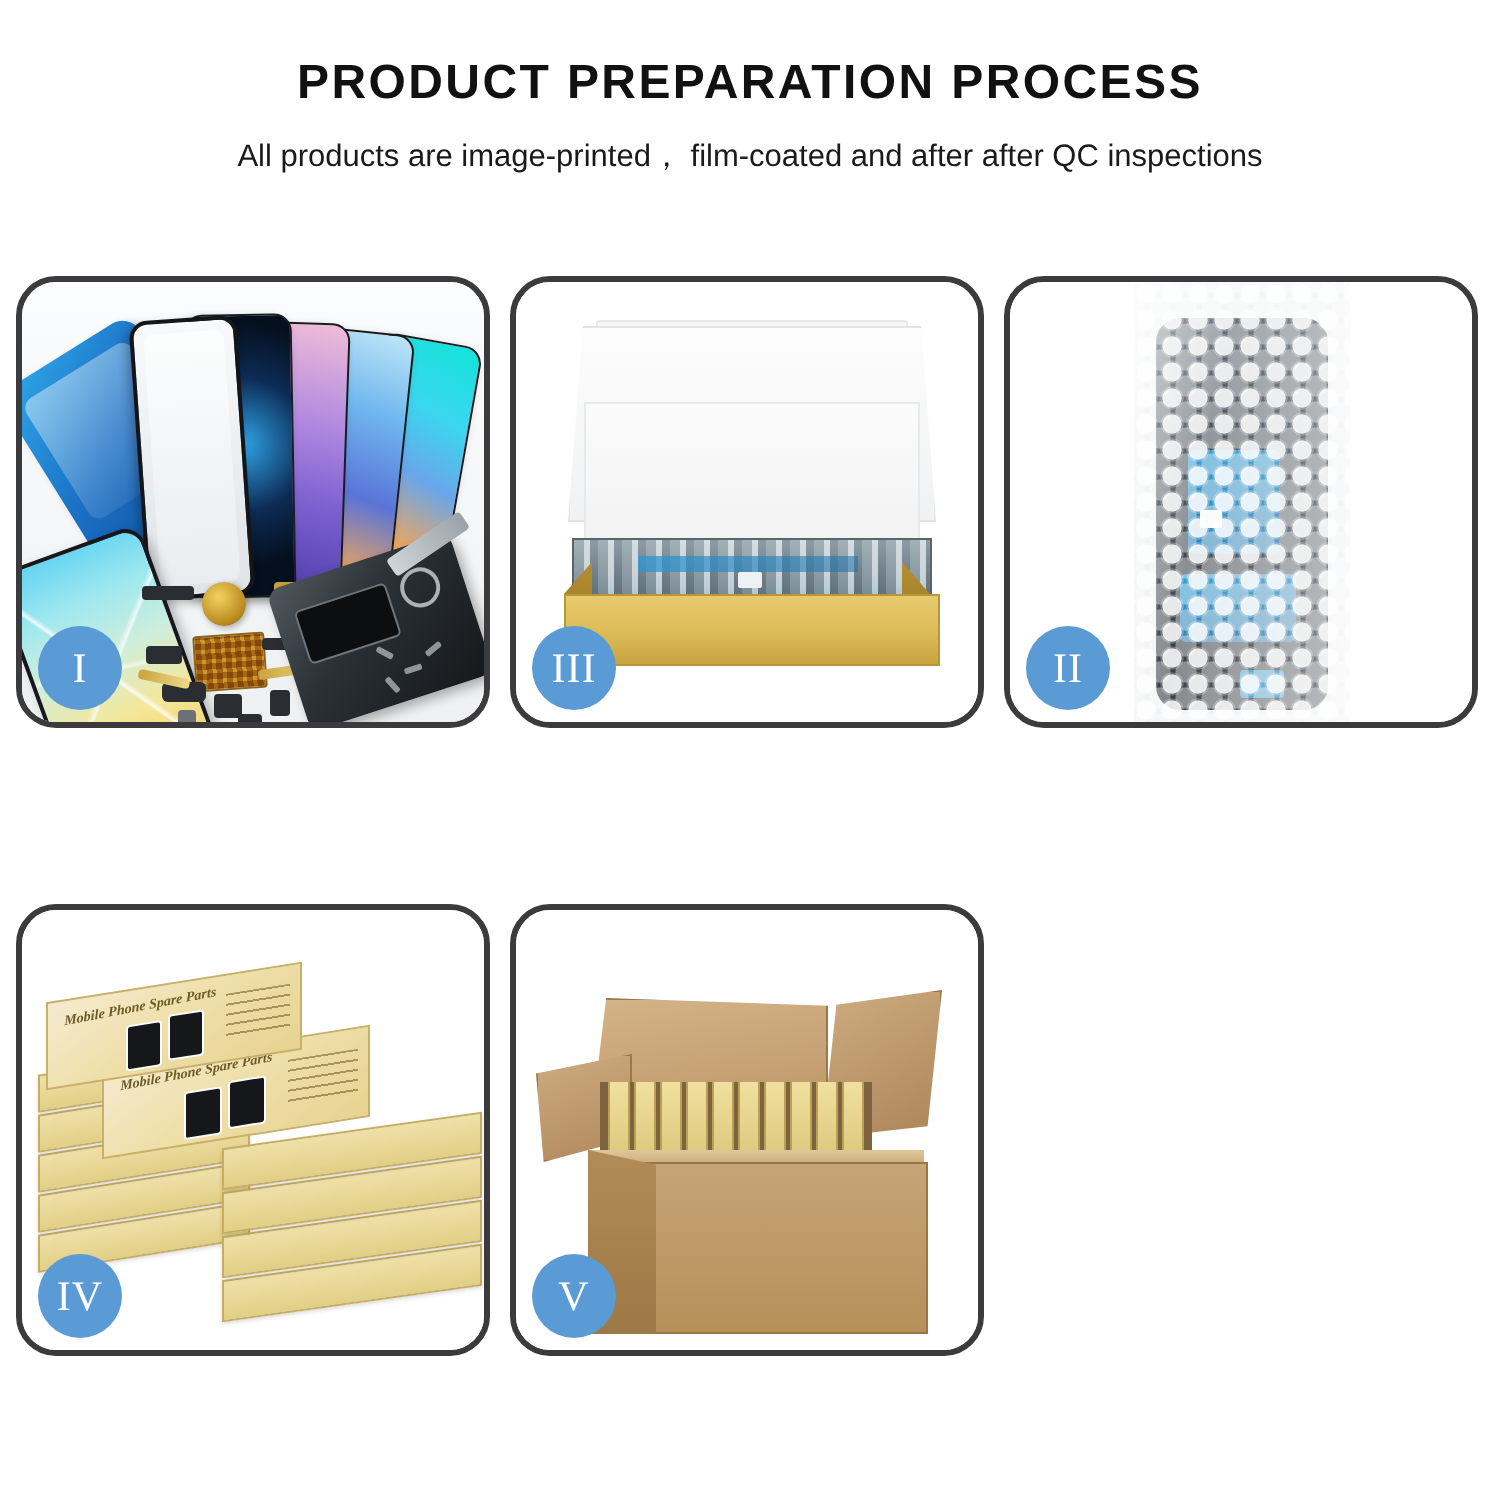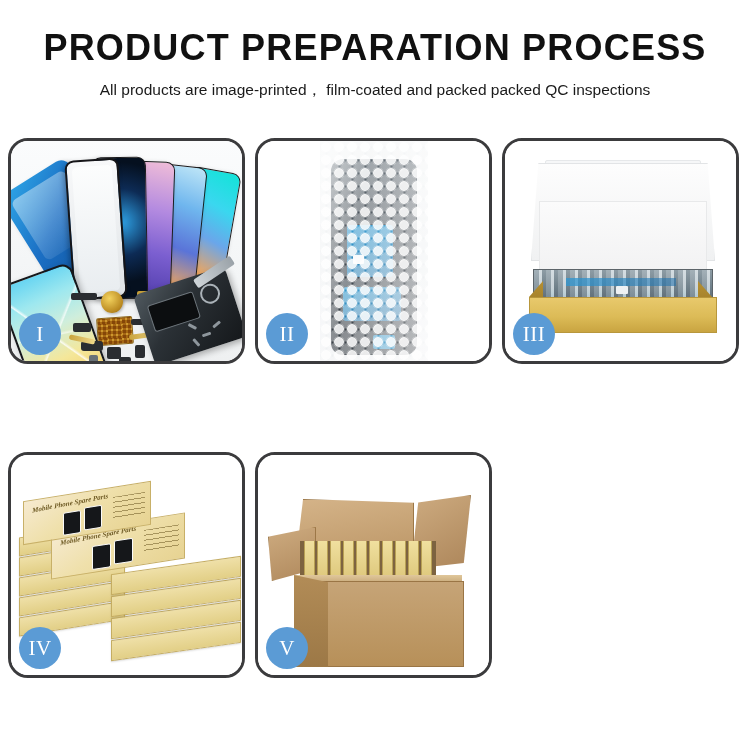--- a/index.html
+++ b/index.html
@@ -9,21 +9,21 @@
     font-family:"Liberation Sans", sans-serif;
     overflow:hidden;
     position:relative;
   }
   .page{width:750px;height:750px;position:relative;}
 
   
   .header{padding-top:30px;text-align:center;}
   .title{
     font-family:"Liberation Sans", sans-serif;
-    font-size:36px;
+    font-size:24px;
     font-weight:700;
     letter-spacing:1.2px;
     color:#111111;
     line-height:1;
     margin:0;
     white-space:nowrap;
   }
   .subtitle{
     font-family:"Liberation Sans", sans-serif;
     font-size:15.5px;
@@ -384,21 +384,21 @@
     pointer-events:none;
   }
 </style>
 </head>
 <body>
 
 <div class="page">
 
   <div class="header">
     <h1 class="title">PRODUCT PREPARATION PROCESS</h1>
-    <p class="subtitle">All products are image-printed， film-coated and packed packed QC inspections</p>
+    <p class="subtitle">All products are image-printed， film-coated and after after QC inspections</p>
   </div>
 
   <div class="grid">
 
     <div class="panel">
       <div class="scene p1">
         <div class="lcd-dark"></div>
         <div class="lcd-blue"></div>
 
         <div class="fan">
@@ -435,48 +435,48 @@
           <i style="left:0;top:2px;transform:rotate(28deg);"></i>
           <i style="left:14px;top:10px;transform:rotate(-18deg);"></i>
           <i style="left:4px;top:18px;transform:rotate(48deg);"></i>
           <i style="left:24px;top:0;transform:rotate(-40deg);"></i>
         </div>
       </div>
       <div class="badge">I</div>
     </div>
 
     <div class="panel">
+      <div class="scene p3">
+        <div class="m-lid-tab"></div>
+        <div class="m-lid"></div>
+        <div class="m-foam"></div>
+        <div class="m-inner">
+          <div class="m-inner-tag"></div>
+        </div>
+        <div class="m-left"></div>
+        <div class="m-right"></div>
+        <div class="m-front"></div>
+      </div>
+      <div class="badge">III</div>
+    </div>
+
+    <div class="panel">
       <div class="scene p2">
         <div class="bw-sheet"></div>
         <div class="bw-item">
           <div class="bw-accent1"></div>
           <div class="bw-accent2"></div>
           <div class="bw-accent3"></div>
           <div class="bw-label"></div>
         </div>
         <div class="bubbles"></div>
         <div class="bubbles2"></div>
         <div class="bw-gloss"></div>
       </div>
       <div class="badge">II</div>
-    </div>
-
-    <div class="panel">
-      <div class="scene p3">
-        <div class="m-lid-tab"></div>
-        <div class="m-lid"></div>
-        <div class="m-foam"></div>
-        <div class="m-inner">
-          <div class="m-inner-tag"></div>
-        </div>
-        <div class="m-left"></div>
-        <div class="m-right"></div>
-        <div class="m-front"></div>
-      </div>
-      <div class="badge">III</div>
     </div>
 
     <div class="panel">
       <div class="scene p4">
         <div class="stack">
 
           <div class="sbox lb" style="top:138px;"></div>
           <div class="sbox lb" style="top:118px;"></div>
           <div class="sbox lb" style="top:98px;"></div>
           <div class="sbox lb" style="top:78px;"></div>

